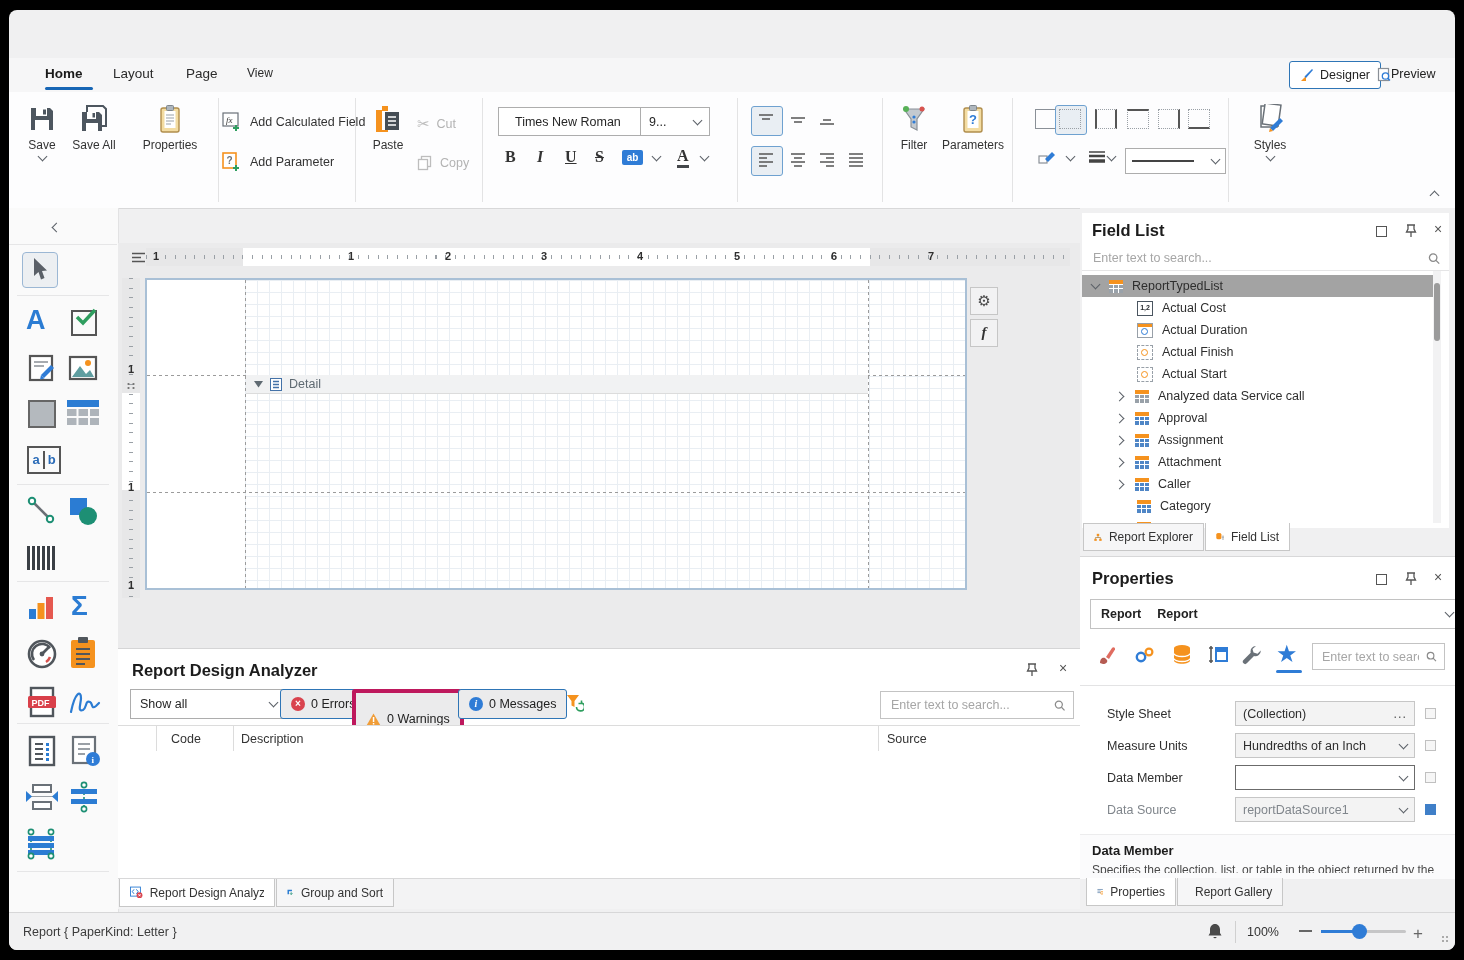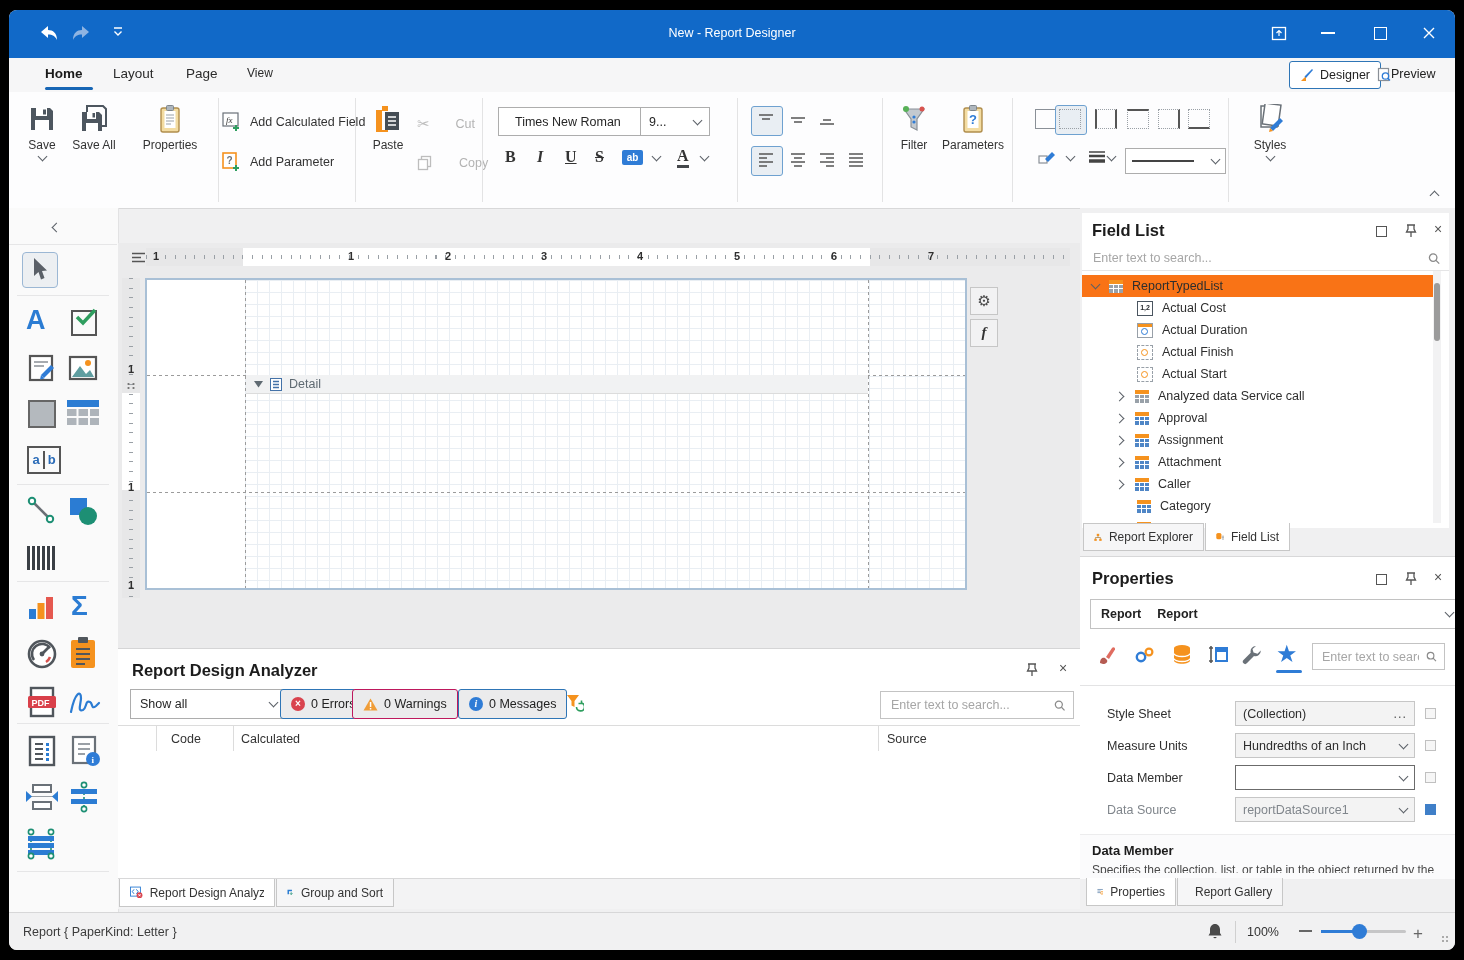--- a/index.html
+++ b/index.html
@@ -28,55 +28,33 @@
   .fcal{border:1px dashed #98a0a8;}
   .fcal::after{content:"";position:absolute;left:3px;top:3px;width:5px;height:5px;border:1.4px solid #f5921e;border-radius:50%;}
   .tabbtm{position:absolute;height:28px;background:#fff;border:1px solid #c7c7c7;border-top:none;display:flex;align-items:center;padding:0 10px;gap:7px;font-size:12px;color:#333;box-sizing:border-box;}
   .tabbtm.inact{background:#f6f6f7;}
   .prow{position:absolute;left:1073px;width:360px;height:27px;display:flex;align-items:center;}
   .plab{width:128px;padding-left:25px;font-size:12.5px;color:#2e2e2e;}
   .pval{width:180px;height:25px;background:#f3f3f3;border:1px solid #c6c6c6;display:flex;align-items:center;padding:0 7px;box-sizing:border-box;font-size:12.5px;color:#2e2e2e;}
   .ckbx{width:9px;height:9px;border:1px solid #c0c0c0;margin-left:10px;background:#f6f6f6;}
   .bigbtn{position:absolute;display:flex;flex-direction:column;align-items:center;gap:4px;font-size:12px;color:#333;}
   .smalltxt{font-size:12.5px;color:#333;}
-  .gray{color:#b3b3b3;margin-left:19px;}
+  .gray{color:#b3b3b3;}
   .tick-h{position:absolute;background-image:repeating-linear-gradient(90deg,#9aa0a6 0 1px,transparent 1px 9.65px);height:4px;}
   .tick-v{position:absolute;background-image:repeating-linear-gradient(180deg,#9aa0a6 0 1px,transparent 1px 9.65px);width:4px;}
   .albx{position:absolute;width:30px;height:28px;border:1px solid #6ea1d0;background:#e9eef3;border-radius:3px;}
   .dash{position:absolute;background-image:repeating-linear-gradient(90deg,#9b9b9b 0 3px,transparent 3px 6px);height:1px;}
   .dashv{position:absolute;background-image:repeating-linear-gradient(180deg,#9b9b9b 0 3px,transparent 3px 6px);width:1px;}
   .brdp{position:absolute;width:22px;height:20px;border:1px dotted #9aa0a6;box-sizing:border-box;}
 </style>
 </head>
 <body>
 
 <div class="win">
 
-  <div class="ab" style="left:0;top:0;width:1446px;height:48px;background:#1169c8;">
-    <svg class="ab" style="left:30px;top:15px;" width="20" height="16" viewBox="0 0 20 16">
-        <path d="M9 1 L2 7 L9 13 V9.5 C13.5 9.5 16 11 18 15 C18 8 14 5 9 5 Z" fill="#fff"></path>
-      </svg>
-    <svg class="ab" style="left:62px;top:15px;" width="20" height="16" viewBox="0 0 20 16">
-        <path d="M11 1 L18 7 L11 13 V9.5 C6.5 9.5 4 11 2 15 C2 8 6 5 11 5 Z" fill="#8fb4e2"></path>
-      </svg>
-    <svg class="ab" style="left:103px;top:17px;" width="12" height="11" viewBox="0 0 12 11">
-        <path d="M2 1 H10" stroke="#fff" stroke-width="1.4"></path>
-        <path d="M2.5 4.5 L6 8 L9.5 4.5" fill="none" stroke="#fff" stroke-width="1.4"></path>
-      </svg>
-    <div class="ab" style="left:0;right:0;top:16px;text-align:center;color:#fff;font-size:12.5px;">New - Report Designer</div>
-    <svg class="ab" style="left:1262px;top:16px;" width="16" height="15" viewBox="0 0 16 15">
-        <rect x="1.5" y="1.5" width="13" height="12" fill="none" stroke="#fff" stroke-width="1.3"></rect>
-        <path d="M8 10 V5 M5.5 7 L8 4.5 L10.5 7" stroke="#fff" stroke-width="1.2" fill="none"></path>
-      </svg>
-    <div class="ab" style="left:1312px;top:22px;width:14px;height:2px;background:#fff;"></div>
-    <div class="ab sqbtn" style="left:1365px;top:17px;width:11px;height:11px;border-color:#fff;background:transparent;"></div>
-    <svg class="ab" style="left:1413px;top:16px;" width="14" height="14" viewBox="0 0 14 14">
-        <path d="M2 2 L12 12 M12 2 L2 12" stroke="#fff" stroke-width="1.4"></path>
-      </svg>
-  </div>
 
   <div class="ab" style="left:0;top:48px;width:1446px;height:34px;background:#f6f6f7;">
     <div class="ab" style="left:36px;top:8px;font-weight:bold;font-size:13.5px;color:#1a1a1a;">Home</div>
     <div class="ab" style="left:36px;top:29px;width:48px;height:3px;background:#1766b5;border-radius:2px;"></div>
     <div class="ab" style="left:104px;top:8px;font-size:13.5px;color:#2b2b2b;">Layout</div>
     <div class="ab" style="left:177px;top:8px;font-size:13.5px;color:#2b2b2b;">Page</div>
     <div class="ab" style="left:238px;top:8px;font-size:12px;color:#2b2b2b;">View</div>
     <div class="ab fx" style="left:1280px;top:3px;height:26px;padding:0 10px;background:#fff;border:1px solid #2e75b6;border-radius:3px;gap:6px;">
       <svg width="14" height="14" viewBox="0 0 14 14">
           <path d="M1 13 L6 8 L6 13 Z" fill="#f5921e"></path>
@@ -469,21 +447,21 @@
       </svg>
     <span class="ab xbtn" style="left:941px;top:14px;">×</span>
     <div class="ab combo" style="left:12px;top:40px;width:137px;height:28px;padding:0 9px;justify-content:space-between;">
       <span>Show all</span>
         <span class="cd"></span>
     </div>
     <div class="ab fx" style="left:162px;top:40px;height:28px;padding:0 10px;gap:6px;border:1px solid #2e75b6;border-radius:3px;background:#ebebec;">
       <span style="width:14px;height:14px;border-radius:50%;background:#d9434e;color:#fff;font-size:10px;line-height:14px;text-align:center;font-weight:bold;">×</span>
       <span style="color:#222;">0 Errors</span>
     </div>
-    <div class="ab fx" style="left:234px;top:40px;height:28px;padding:0 10px;gap:6px;border:1px solid #be185d;border-radius:3px;background:#ebebec;">
+    <div class="ab fx" style="left:234px;top:40px;height:28px;padding:12px 10px;gap:6px;border:4px solid #be185d;border-radius:3px;background:#ebebec;">
       <svg width="15" height="13" viewBox="0 0 15 13">
           <path d="M7.5 0.5 L14.5 12.5 H0.5 Z" fill="#f09d38"></path>
           <rect x="6.8" y="4" width="1.5" height="5" fill="#fff"></rect>
           <rect x="6.8" y="10" width="1.5" height="1.5" fill="#fff"></rect>
         </svg>
       <span style="color:#222;">0 Warnings</span>
     </div>
     <div class="ab fx" style="left:340px;top:40px;height:28px;padding:0 10px;gap:6px;border:1px solid #2e75b6;border-radius:3px;background:#ebebec;">
       <span style="width:14px;height:14px;border-radius:50%;background:#2f7cd6;color:#fff;font:italic bold 10px 'Liberation Serif',serif;line-height:14px;text-align:center;">i</span>
       <span style="color:#222;">0 Messages</span>
@@ -497,21 +475,21 @@
       <input class="srch" placeholder="Enter text to search..." style="">
       <svg width="13" height="13" viewBox="0 0 13 13">
           <circle cx="5.5" cy="5.5" r="4" fill="none" stroke="#8a8a8a" stroke-width="1.4"></circle>
           <path d="M8.5 8.5 L12 12" stroke="#8a8a8a" stroke-width="1.4"></path>
         </svg>
     </div>
     <div class="ab" style="left:0;top:76px;width:962px;height:26px;border-top:1px solid #dcdcdc;border-bottom:1px solid #dcdcdc;background:#fff;">
       <div class="ab" style="left:38px;top:0;width:1px;height:26px;background:#dcdcdc;"></div>
       <div class="ab" style="left:53px;top:6px;color:#333;">Code</div>
       <div class="ab" style="left:115px;top:0;width:1px;height:26px;background:#dcdcdc;"></div>
-      <div class="ab" style="left:123px;top:6px;color:#333;">Calculated</div>
+      <div class="ab" style="left:123px;top:6px;color:#333;">Description</div>
       <div class="ab" style="left:760px;top:0;width:1px;height:26px;background:#dcdcdc;"></div>
       <div class="ab" style="left:769px;top:6px;color:#333;">Source</div>
     </div>
     <div class="ab" style="left:0;top:102px;width:962px;height:128px;background:#fff;"></div>
   </div>
 
   <div class="ab" style="left:109px;top:868px;width:962px;height:30px;background:#f3f3f4;border-top:1px solid #d8d8d9;">
     <div class="tabbtm" style="left:1px;top:0;width:156px;">
       <svg width="14" height="13" viewBox="0 0 14 13">
           <rect x="0.5" y="0.5" width="11" height="10" fill="#fff" stroke="#2b7cd3"></rect>
@@ -540,21 +518,21 @@
     <span class="ab xbtn" style="left:354px;top:16px;">×</span>
     <div class="ab fx" style="left:2px;top:38px;width:367px;height:25px;border-bottom:1px solid #e5e5e6;background:#fff;padding:0 9px;gap:6px;box-sizing:border-box;">
       <input class="srch" placeholder="Enter text to search..." style="">
       <svg width="13" height="13" viewBox="0 0 13 13">
           <circle cx="5.5" cy="5.5" r="4" fill="none" stroke="#8a8a8a" stroke-width="1.4"></circle>
           <path d="M8.5 8.5 L12 12" stroke="#8a8a8a" stroke-width="1.4"></path>
         </svg>
     </div>
   </div>
   <div class="ab" style="left:1073px;top:261px;width:359px;height:252px;background:#fff;overflow:hidden;">
-    <div class="trow" style="left:0;top:4px;width:358px;background:#f97316;padding-left:10px;">
+    <div class="trow" style="left:0;top:4px;width:358px;background:#a3a3a3;padding-left:10px;">
       <span class="cd" style="margin-right:10px;"></span>
       <span class="fic tic tic-g"></span>
       <span>ReportTypedList</span>
     </div>
     <div class="trow" style="left:0;top:26px;padding-left:55px;">
       <span class="fic fnum">1,2</span>
       <span>Actual Cost</span>
     </div>
     <div class="trow" style="left:0;top:48px;padding-left:55px;">
       <span class="fic fclk"></span>

